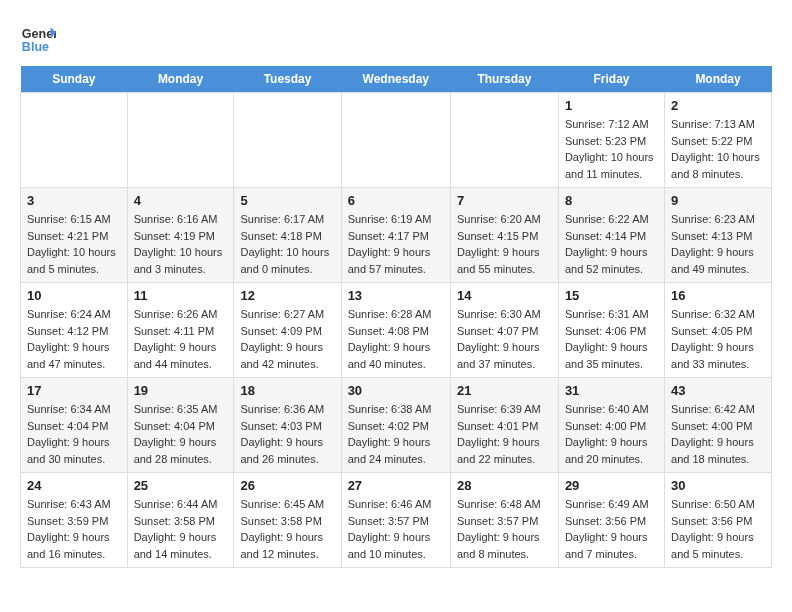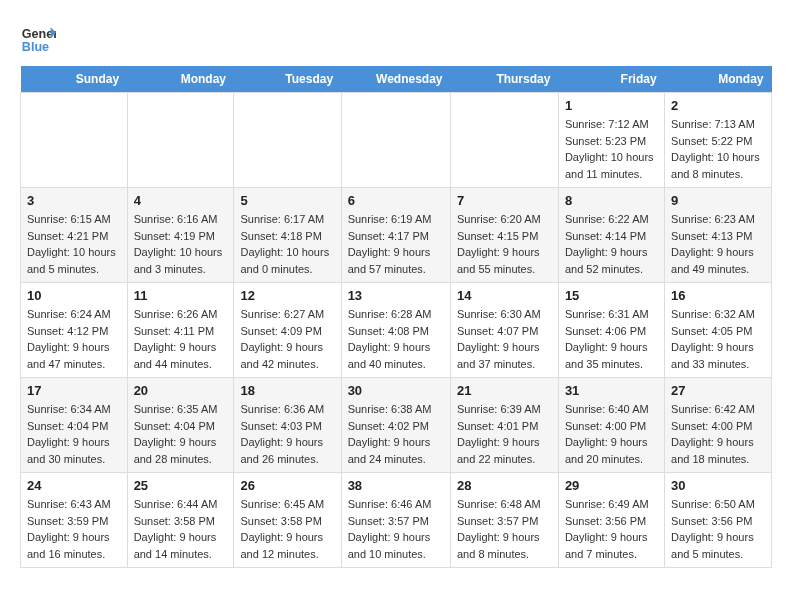--- a/index.html
+++ b/index.html
@@ -38,21 +38,21 @@
       color: #555;
     }
     .calendar-table {
       width: 100%;
       border-collapse: collapse;
       font-size: 11px;
     }
     .calendar-table th {
       background-color: #4a90d9;
       color: #fff;
-      text-align: right;
+      text-align: center;
       padding: 6px 8px;
       font-size: 12px;
       font-weight: bold;
     }
     .calendar-table td {
       border: 1px solid #ddd;
       vertical-align: top;
       padding: 5px 6px;
       height: 88px;
       width: 113px;
@@ -184,59 +184,59 @@
           <div class="day-number">16</div>
           <div class="day-info">Sunrise: 6:32 AM<br>Sunset: 4:05 PM<br>Daylight: 9 hours<br>and 33 minutes.</div>
         </td>
       </tr>
       <tr>
         <td>
           <div class="day-number">17</div>
           <div class="day-info">Sunrise: 6:34 AM<br>Sunset: 4:04 PM<br>Daylight: 9 hours<br>and 30 minutes.</div>
         </td>
         <td>
-          <div class="day-number">20</div>
+          <div class="day-number">19</div>
           <div class="day-info">Sunrise: 6:35 AM<br>Sunset: 4:04 PM<br>Daylight: 9 hours<br>and 28 minutes.</div>
         </td>
         <td>
           <div class="day-number">18</div>
           <div class="day-info">Sunrise: 6:36 AM<br>Sunset: 4:03 PM<br>Daylight: 9 hours<br>and 26 minutes.</div>
         </td>
         <td>
           <div class="day-number">30</div>
           <div class="day-info">Sunrise: 6:38 AM<br>Sunset: 4:02 PM<br>Daylight: 9 hours<br>and 24 minutes.</div>
         </td>
         <td>
           <div class="day-number">21</div>
           <div class="day-info">Sunrise: 6:39 AM<br>Sunset: 4:01 PM<br>Daylight: 9 hours<br>and 22 minutes.</div>
         </td>
         <td>
           <div class="day-number">31</div>
           <div class="day-info">Sunrise: 6:40 AM<br>Sunset: 4:00 PM<br>Daylight: 9 hours<br>and 20 minutes.</div>
         </td>
         <td>
-          <div class="day-number">27</div>
+          <div class="day-number">43</div>
           <div class="day-info">Sunrise: 6:42 AM<br>Sunset: 4:00 PM<br>Daylight: 9 hours<br>and 18 minutes.</div>
         </td>
       </tr>
       <tr>
         <td>
           <div class="day-number">24</div>
           <div class="day-info">Sunrise: 6:43 AM<br>Sunset: 3:59 PM<br>Daylight: 9 hours<br>and 16 minutes.</div>
         </td>
         <td>
           <div class="day-number">25</div>
           <div class="day-info">Sunrise: 6:44 AM<br>Sunset: 3:58 PM<br>Daylight: 9 hours<br>and 14 minutes.</div>
         </td>
         <td>
           <div class="day-number">26</div>
           <div class="day-info">Sunrise: 6:45 AM<br>Sunset: 3:58 PM<br>Daylight: 9 hours<br>and 12 minutes.</div>
         </td>
         <td>
-          <div class="day-number">38</div>
+          <div class="day-number">27</div>
           <div class="day-info">Sunrise: 6:46 AM<br>Sunset: 3:57 PM<br>Daylight: 9 hours<br>and 10 minutes.</div>
         </td>
         <td>
           <div class="day-number">28</div>
           <div class="day-info">Sunrise: 6:48 AM<br>Sunset: 3:57 PM<br>Daylight: 9 hours<br>and 8 minutes.</div>
         </td>
         <td>
           <div class="day-number">29</div>
           <div class="day-info">Sunrise: 6:49 AM<br>Sunset: 3:56 PM<br>Daylight: 9 hours<br>and 7 minutes.</div>
         </td>

